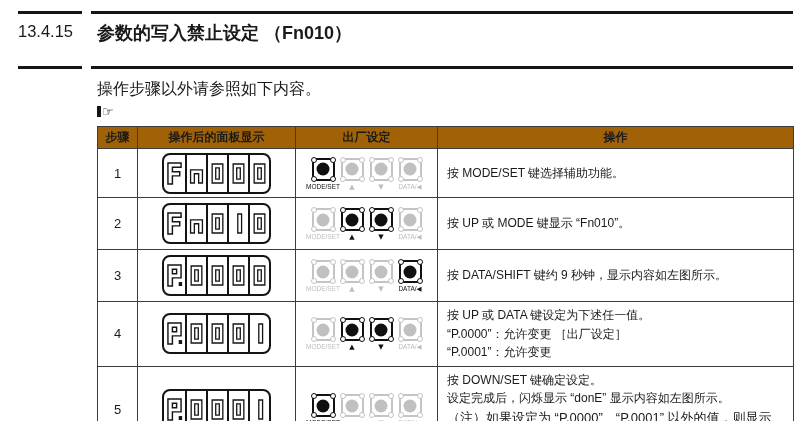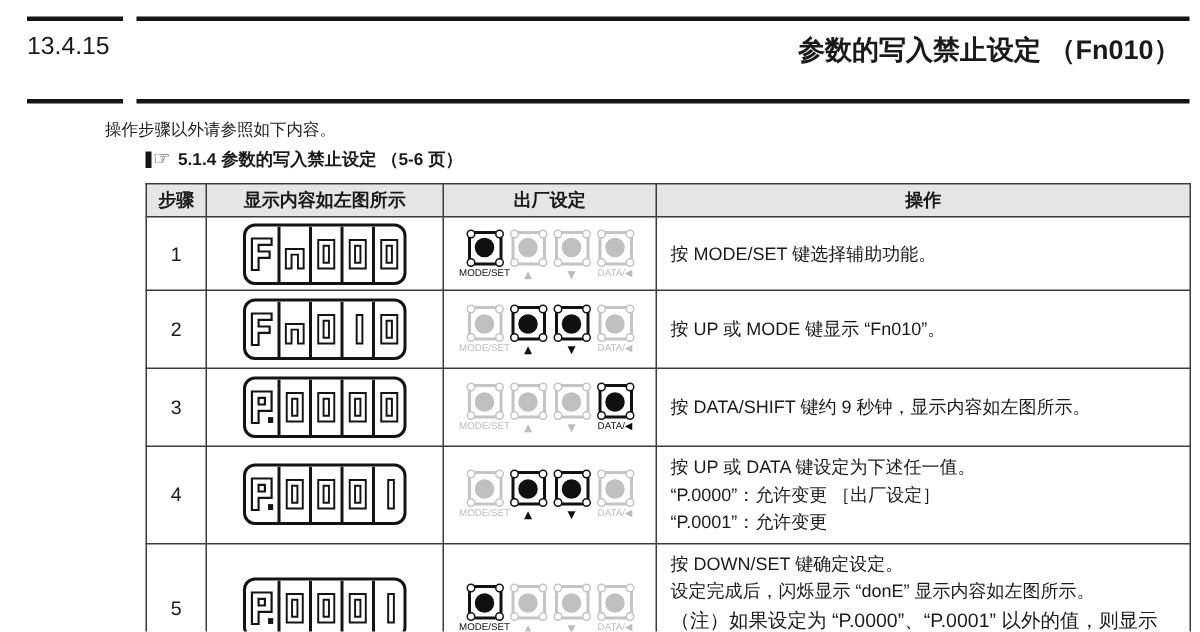--- a/index.html
+++ b/index.html
@@ -7,33 +7,33 @@
   body {
     width:800px; height:421px; overflow:hidden;
     background:#ffffff; color:#1a1a1a;
     font-family:"Liberation Sans","DejaVu Sans",sans-serif;
   }
 
   
   .title-bar { display:flex; gap:9px; margin:11px 7px 0 18px; }
   .seg { border-top:3px solid #151515; border-bottom:3px solid #151515; }
   .title-left { width:64px; font-size:16.5px; padding:8px 0 25px 0; white-space:nowrap; }
-  .title-right { flex:1; font-size:18px; font-weight:bold; padding:7px 6px 6px 6px; white-space:nowrap;text-align:right; }
+  .title-right { flex:1; font-size:18px; font-weight:bold; padding:7px 6px 6px 6px; white-space:nowrap; }
 
   
-  .intro { margin:10px 0 0 70px; font-size:11px; }
+  .intro { margin:10px 0 0 97px; font-size:16px; }
   .ref { margin:5px 0 0 97px; font-size:11.5px; font-weight:bold; display:flex; align-items:center; gap:5px; }
   .ref-icon { display:inline-flex; align-items:center; }
   .ri-bar { width:4px; height:11px; background:#141414; margin-right:1px; }
   .ri-hand { font-size:13px; line-height:1; font-family:"DejaVu Sans",sans-serif; }
 
   
   .steps-table { border-collapse:collapse; table-layout:fixed; width:696px; margin:8px 0 0 97px; }
   .steps-table th, .steps-table td { border:1px solid #3c3c3c; }
-  .steps-table thead th { background:#e5e5e5; font-size:12px; font-weight:bold; height:22px; padding:1px 0; }
+  .steps-table thead th { background:#a16207; font-size:12px; font-weight:bold; height:22px; padding:1px 0; }
   td.step { text-align:center; font-size:13px; }
   td.disp-cell { text-align:center; vertical-align:middle; }
   td.keys-cell { text-align:center; vertical-align:middle; }
   td.op-cell { font-size:12px; padding:4px 9px; vertical-align:middle; line-height:1.55; }
   td.note { font-size:12px; padding:3px 9px; }
   .op-line.small { font-size:13px; }
   tr.h1 td { height:49px; }
   tr.h2 td { height:52px; }
   tr.h3 td { height:23px; }
 
@@ -70,34 +70,33 @@
   <div class="seg title-right">参数的写入禁止设定 （Fn010）</div>
 </div>
 
 <div class="intro">操作步骤以外请参照如下内容。</div>
 
 <div class="ref">
   <span class="ref-icon">
       <span class="ri-bar"></span>
       <span class="ri-hand">☞</span>
     </span>
-  <span>5.1.4 参数的写入禁止设定 （5-6 页）</span>
 </div>
 
 <table class="steps-table">
   <colgroup>
     <col style="width:40px">
       <col style="width:158px">
       <col style="width:142px">
       <col style="width:356px">
   </colgroup>
   <thead>
     <tr>
       <th>步骤</th>
-      <th>显示内容如左图所示</th>
+      <th>操作后的面板显示</th>
       <th>出厂设定</th>
       <th>操作</th>
     </tr>
   </thead>
   <tbody>
     <tr class="h1">
       <td class="step">1</td>
       <td class="disp-cell">
         <div class="panel-display">
             <span class="pd-cell">

